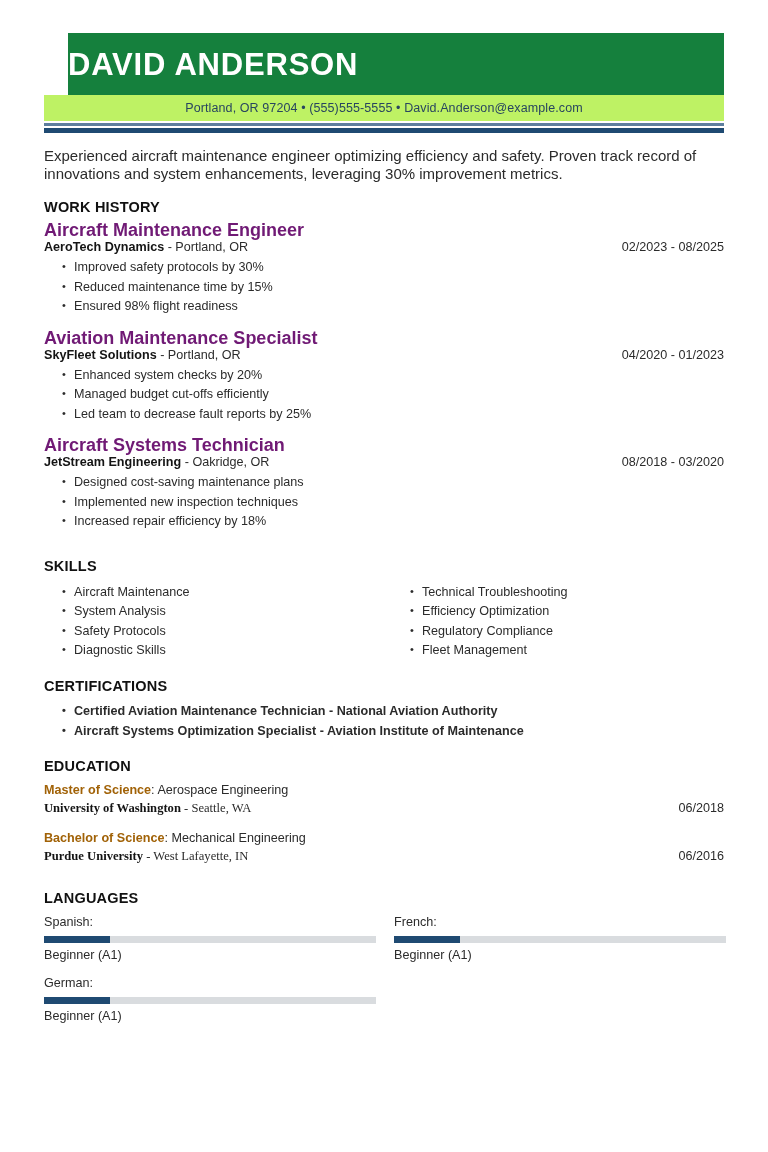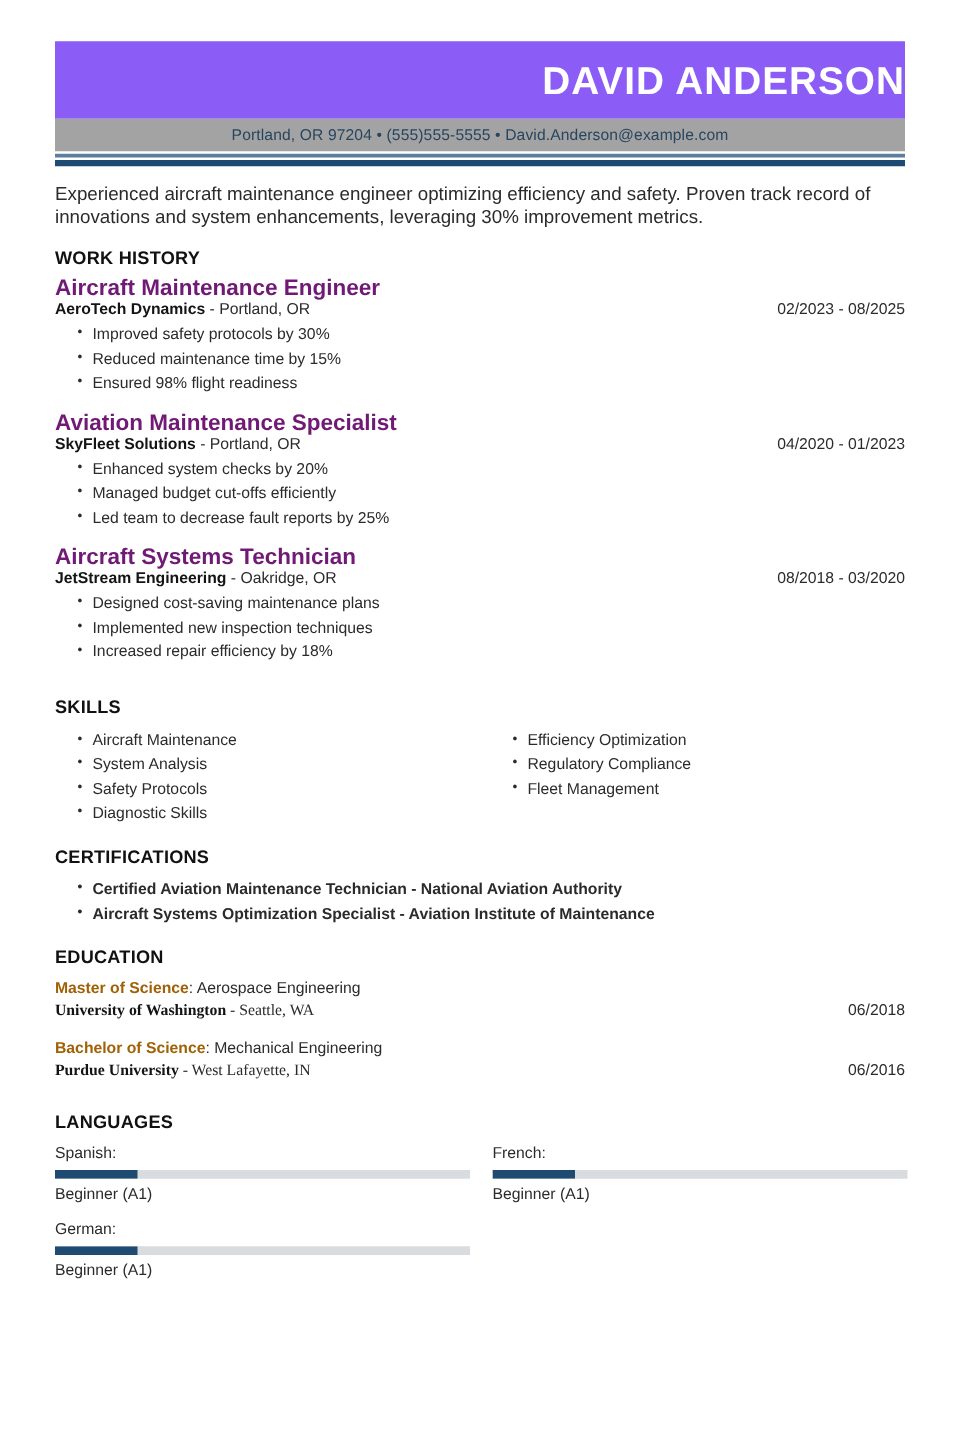--- a/index.html
+++ b/index.html
@@ -22,36 +22,37 @@
     padding: 0;
     position: relative;
   }
 
   
   .header-wrap {
     margin: 33px 44px 0 44px;
     width: 680px;
   }
   .name-band {
-    background: #8b5cf6;
+    background: #15803d;
     height: 62px;
     display: flex;
     align-items: center;
-    justify-content: flex-end;
+    justify-content: flex-start;
+    margin-left: 24px;
   }
   .name-band .name {
     color: #ffffff;
     font-size: 31px;
     font-weight: bold;
     letter-spacing: 0.8px;
     line-height: 1;
     font-family: "Liberation Sans", sans-serif;
   }
   .contact-band {
-    background: #a3a3a3;
+    background: #bef264;
     height: 26px;
     display: flex;
     align-items: center;
     justify-content: center;
   }
   .contact-band .contact {
     color: #28455f;
     font-size: 12.5px;
     letter-spacing: 0.1px;
     white-space: nowrap;
@@ -318,20 +319,21 @@
         <div class="col left">
           <ul class="bullets">
             <li>Aircraft Maintenance</li>
             <li>System Analysis</li>
             <li>Safety Protocols</li>
             <li>Diagnostic Skills</li>
           </ul>
         </div>
         <div class="col right">
           <ul class="bullets">
+            <li>Technical Troubleshooting</li>
             <li>Efficiency Optimization</li>
             <li>Regulatory Compliance</li>
             <li>Fleet Management</li>
           </ul>
         </div>
       </div>
     </div>
 
     <div class="gap-md"></div>
 

